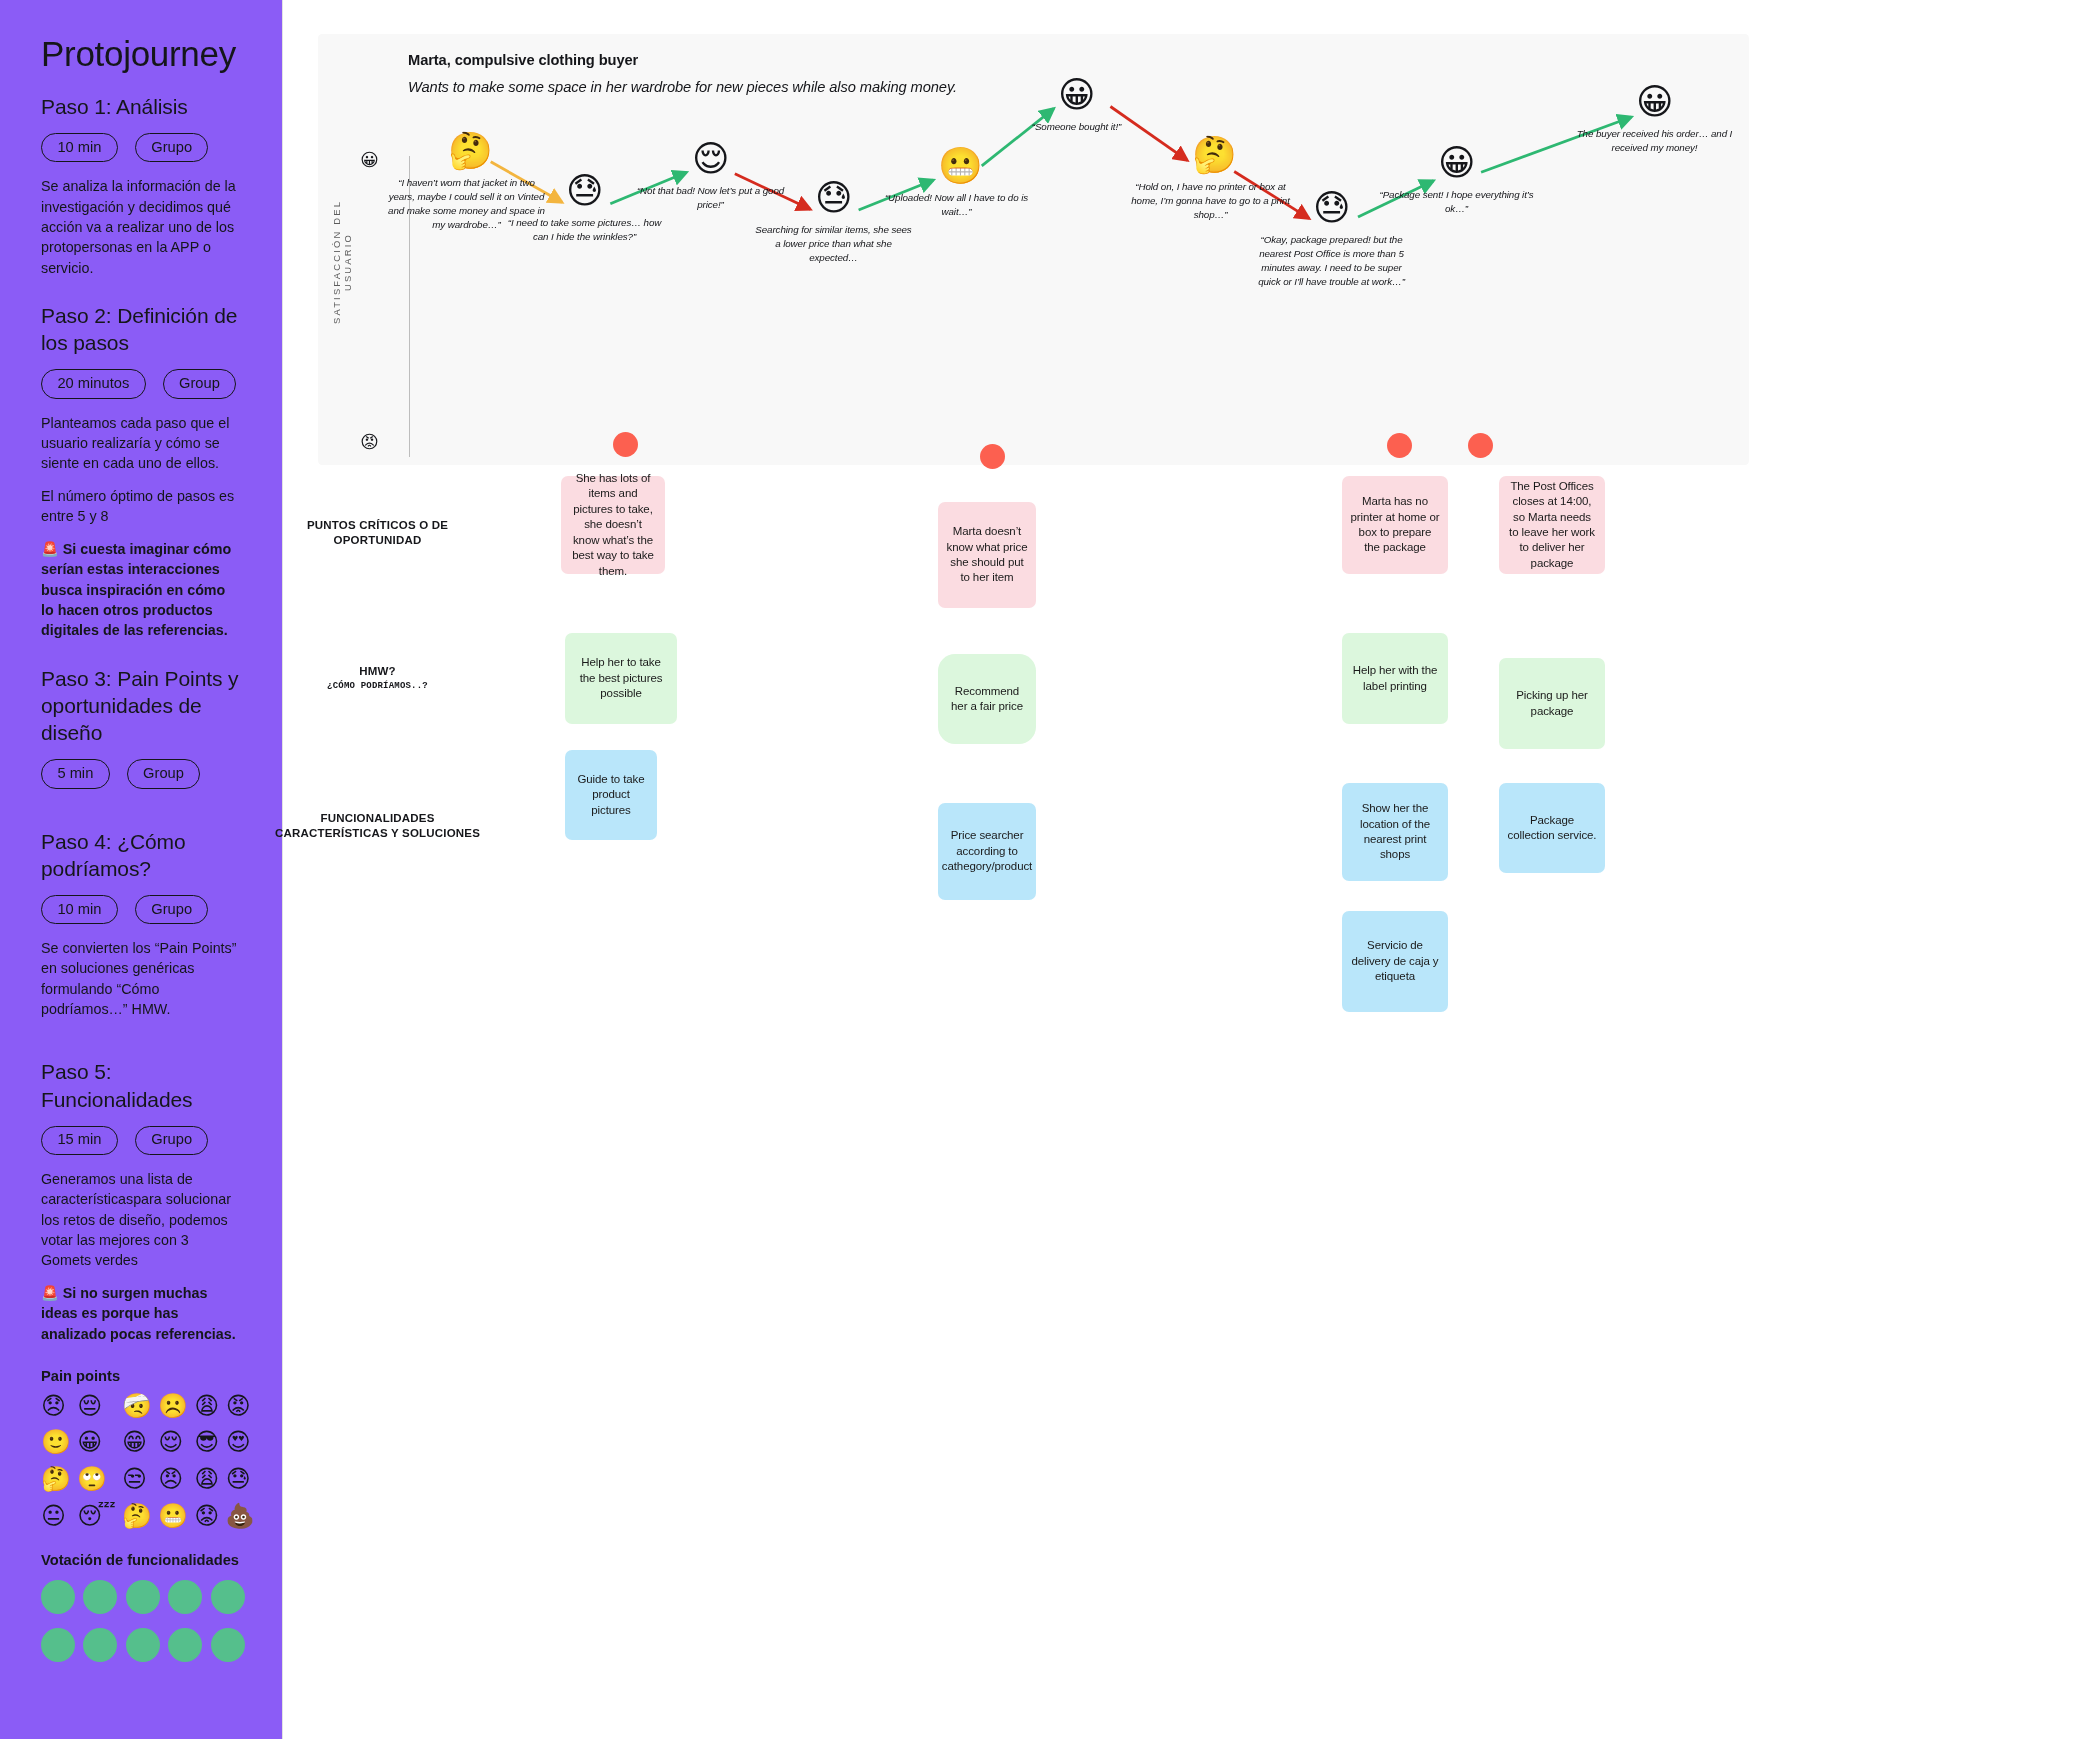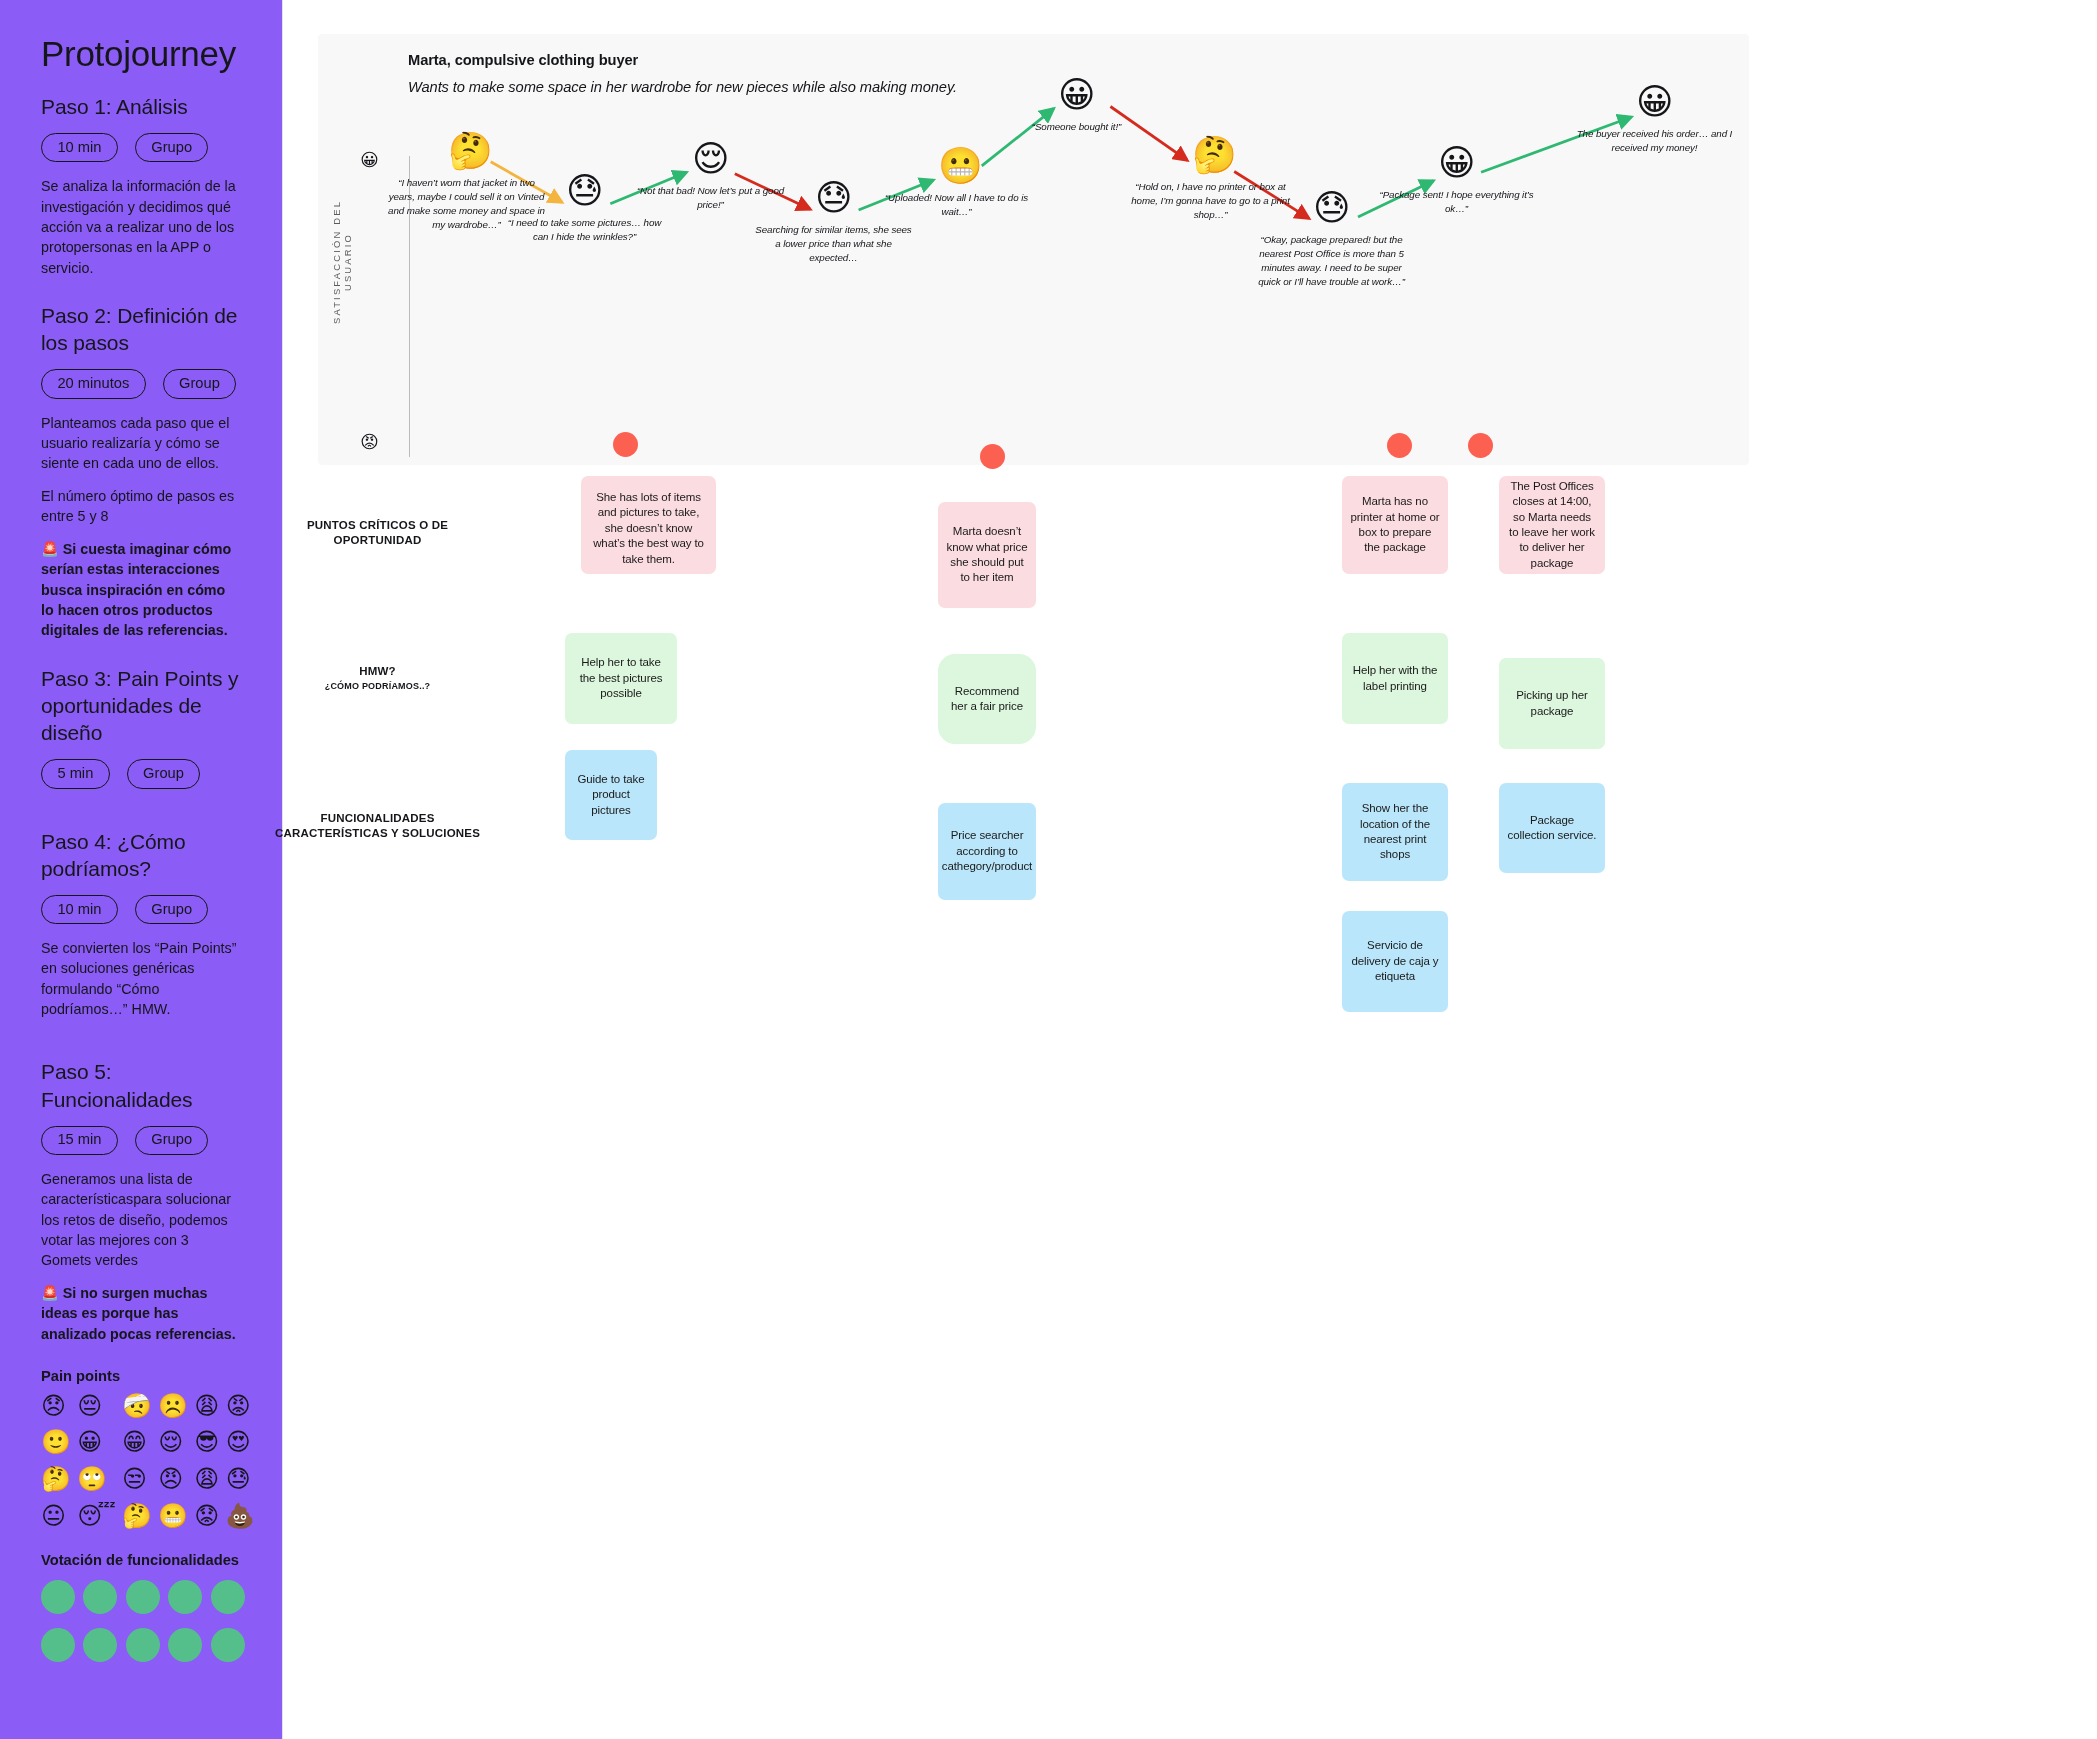--- a/index.html
+++ b/index.html
@@ -93,21 +93,21 @@
   #journey-svg{position:absolute;left:0;top:0;width:1815px;height:476px;pointer-events:none;}
 
   
   .col-dot{position:absolute;width:25px;height:25px;border-radius:50%;background:#fc6050;}
 
   
   .row-label{
     position:absolute;text-align:center;font-weight:700;
     font-size:11.5px;line-height:1.3;letter-spacing:0.2px;width:210px;
   }
-  .row-label .sub{display:block;font-size:9px;font-weight:700;letter-spacing:0.2px;margin-top:2.1px;}
+  .row-label .sub{display:block;font-size:9px;font-weight:700;letter-spacing:0.2px;margin-top:2.1px;font-family:Liberation Mono, monospace;}
 
   
   .note{
     position:absolute;border-radius:7px;
     display:flex;align-items:center;justify-content:center;
     text-align:center;padding:7px 8.4px;box-sizing:border-box;
     font-size:11.5px;line-height:1.34;color:#1a1a1a;letter-spacing:-0.1px;
   }
   .note.pink{background:#fbdce1;}
   .note.green{background:#dcf7dd;}
@@ -296,21 +296,21 @@
     <span>PUNTOS CRÍTICOS O DE OPORTUNIDAD</span>
   </div>
   <div class="row-label" style="left:-10.5px;top:664px;">
     <span>HMW?</span>
     <span class="sub">¿CÓMO PODRÍAMOS..?</span>
   </div>
   <div class="row-label" style="left:-10.5px;top:811px;">
     <span>FUNCIONALIDADES CARACTERÍSTICAS Y SOLUCIONES</span>
   </div>
 
-  <div class="note pink" style="left:298px;top:476px;width:135px;height:98px;align-items:flex-end;">
+  <div class="note pink" style="left:278px;top:476px;width:104px;height:98px;">
     <span>She has lots of items and pictures to take, she doesn’t know what’s the best way to take them.</span>
   </div>
   <div class="note pink" style="left:655px;top:502px;width:98px;height:106px;">
     <span>Marta doesn’t know what price she should put to her item</span>
   </div>
   <div class="note pink" style="left:1059px;top:476px;width:106px;height:98px;">
     <span>Marta has no printer at home or box to prepare the package</span>
   </div>
   <div class="note pink" style="left:1216px;top:476px;width:106px;height:98px;">
     <span>The Post Offices closes at 14:00, so Marta needs to leave her work to deliver her package</span>

